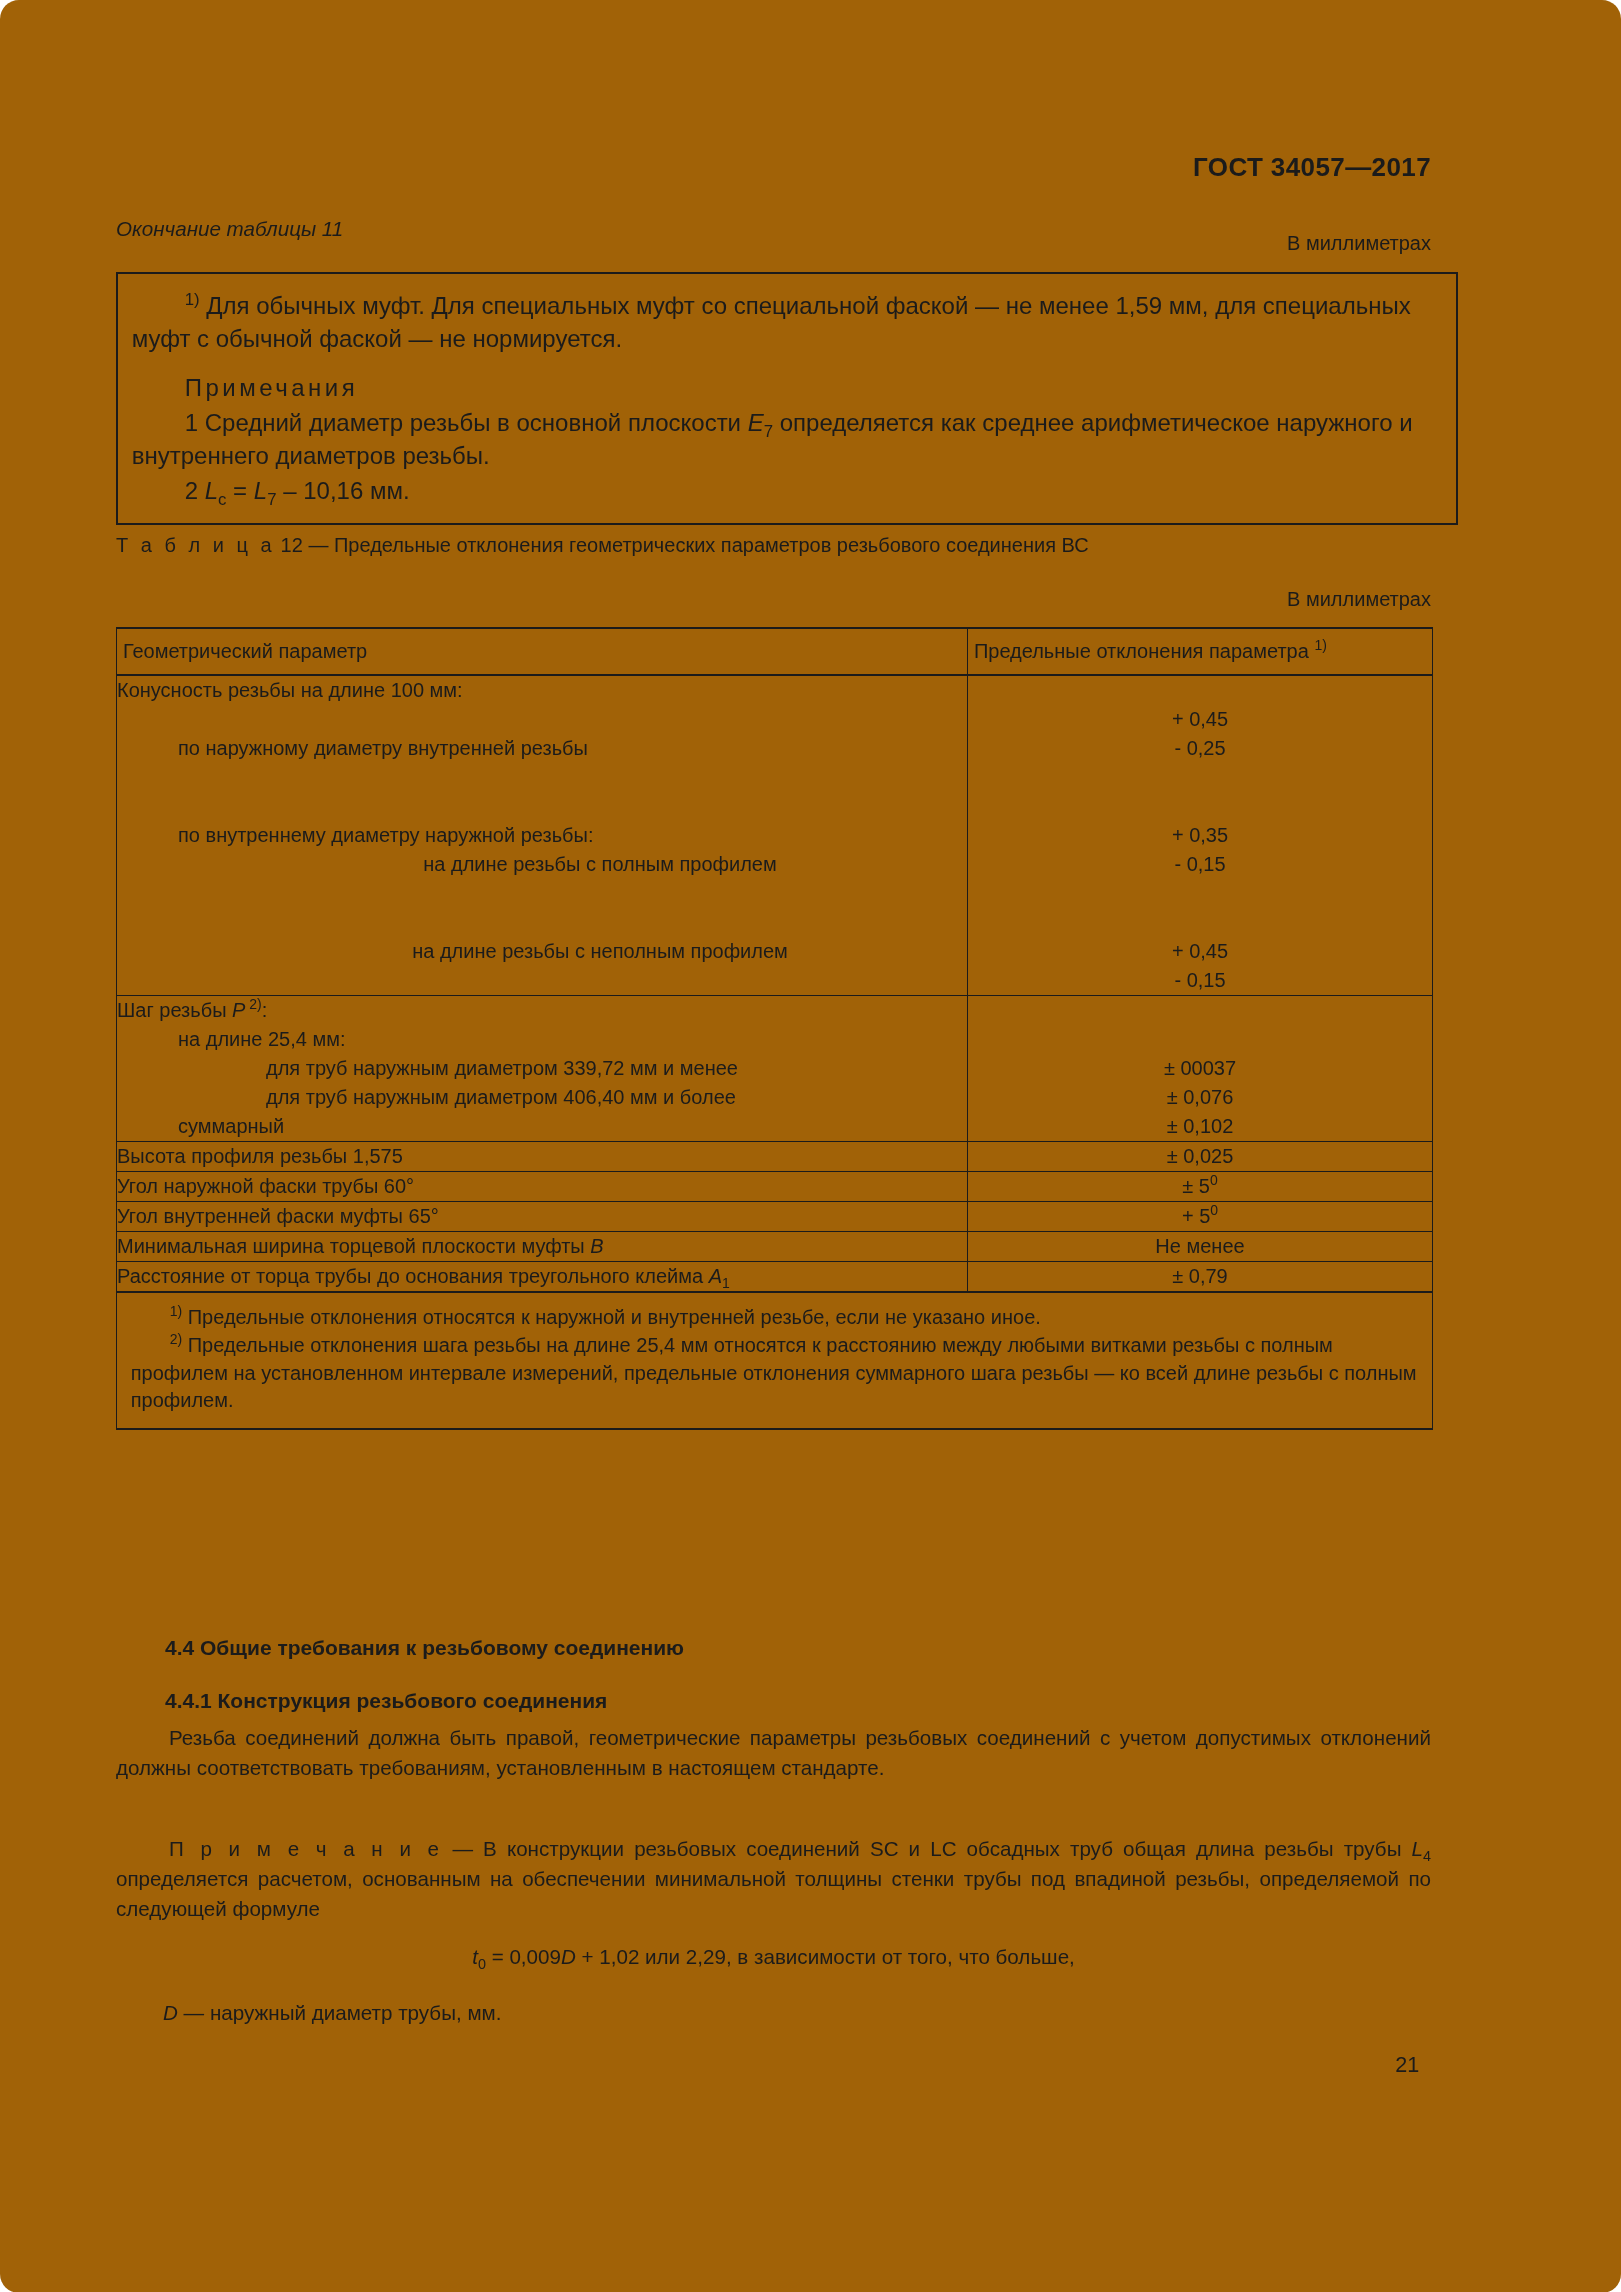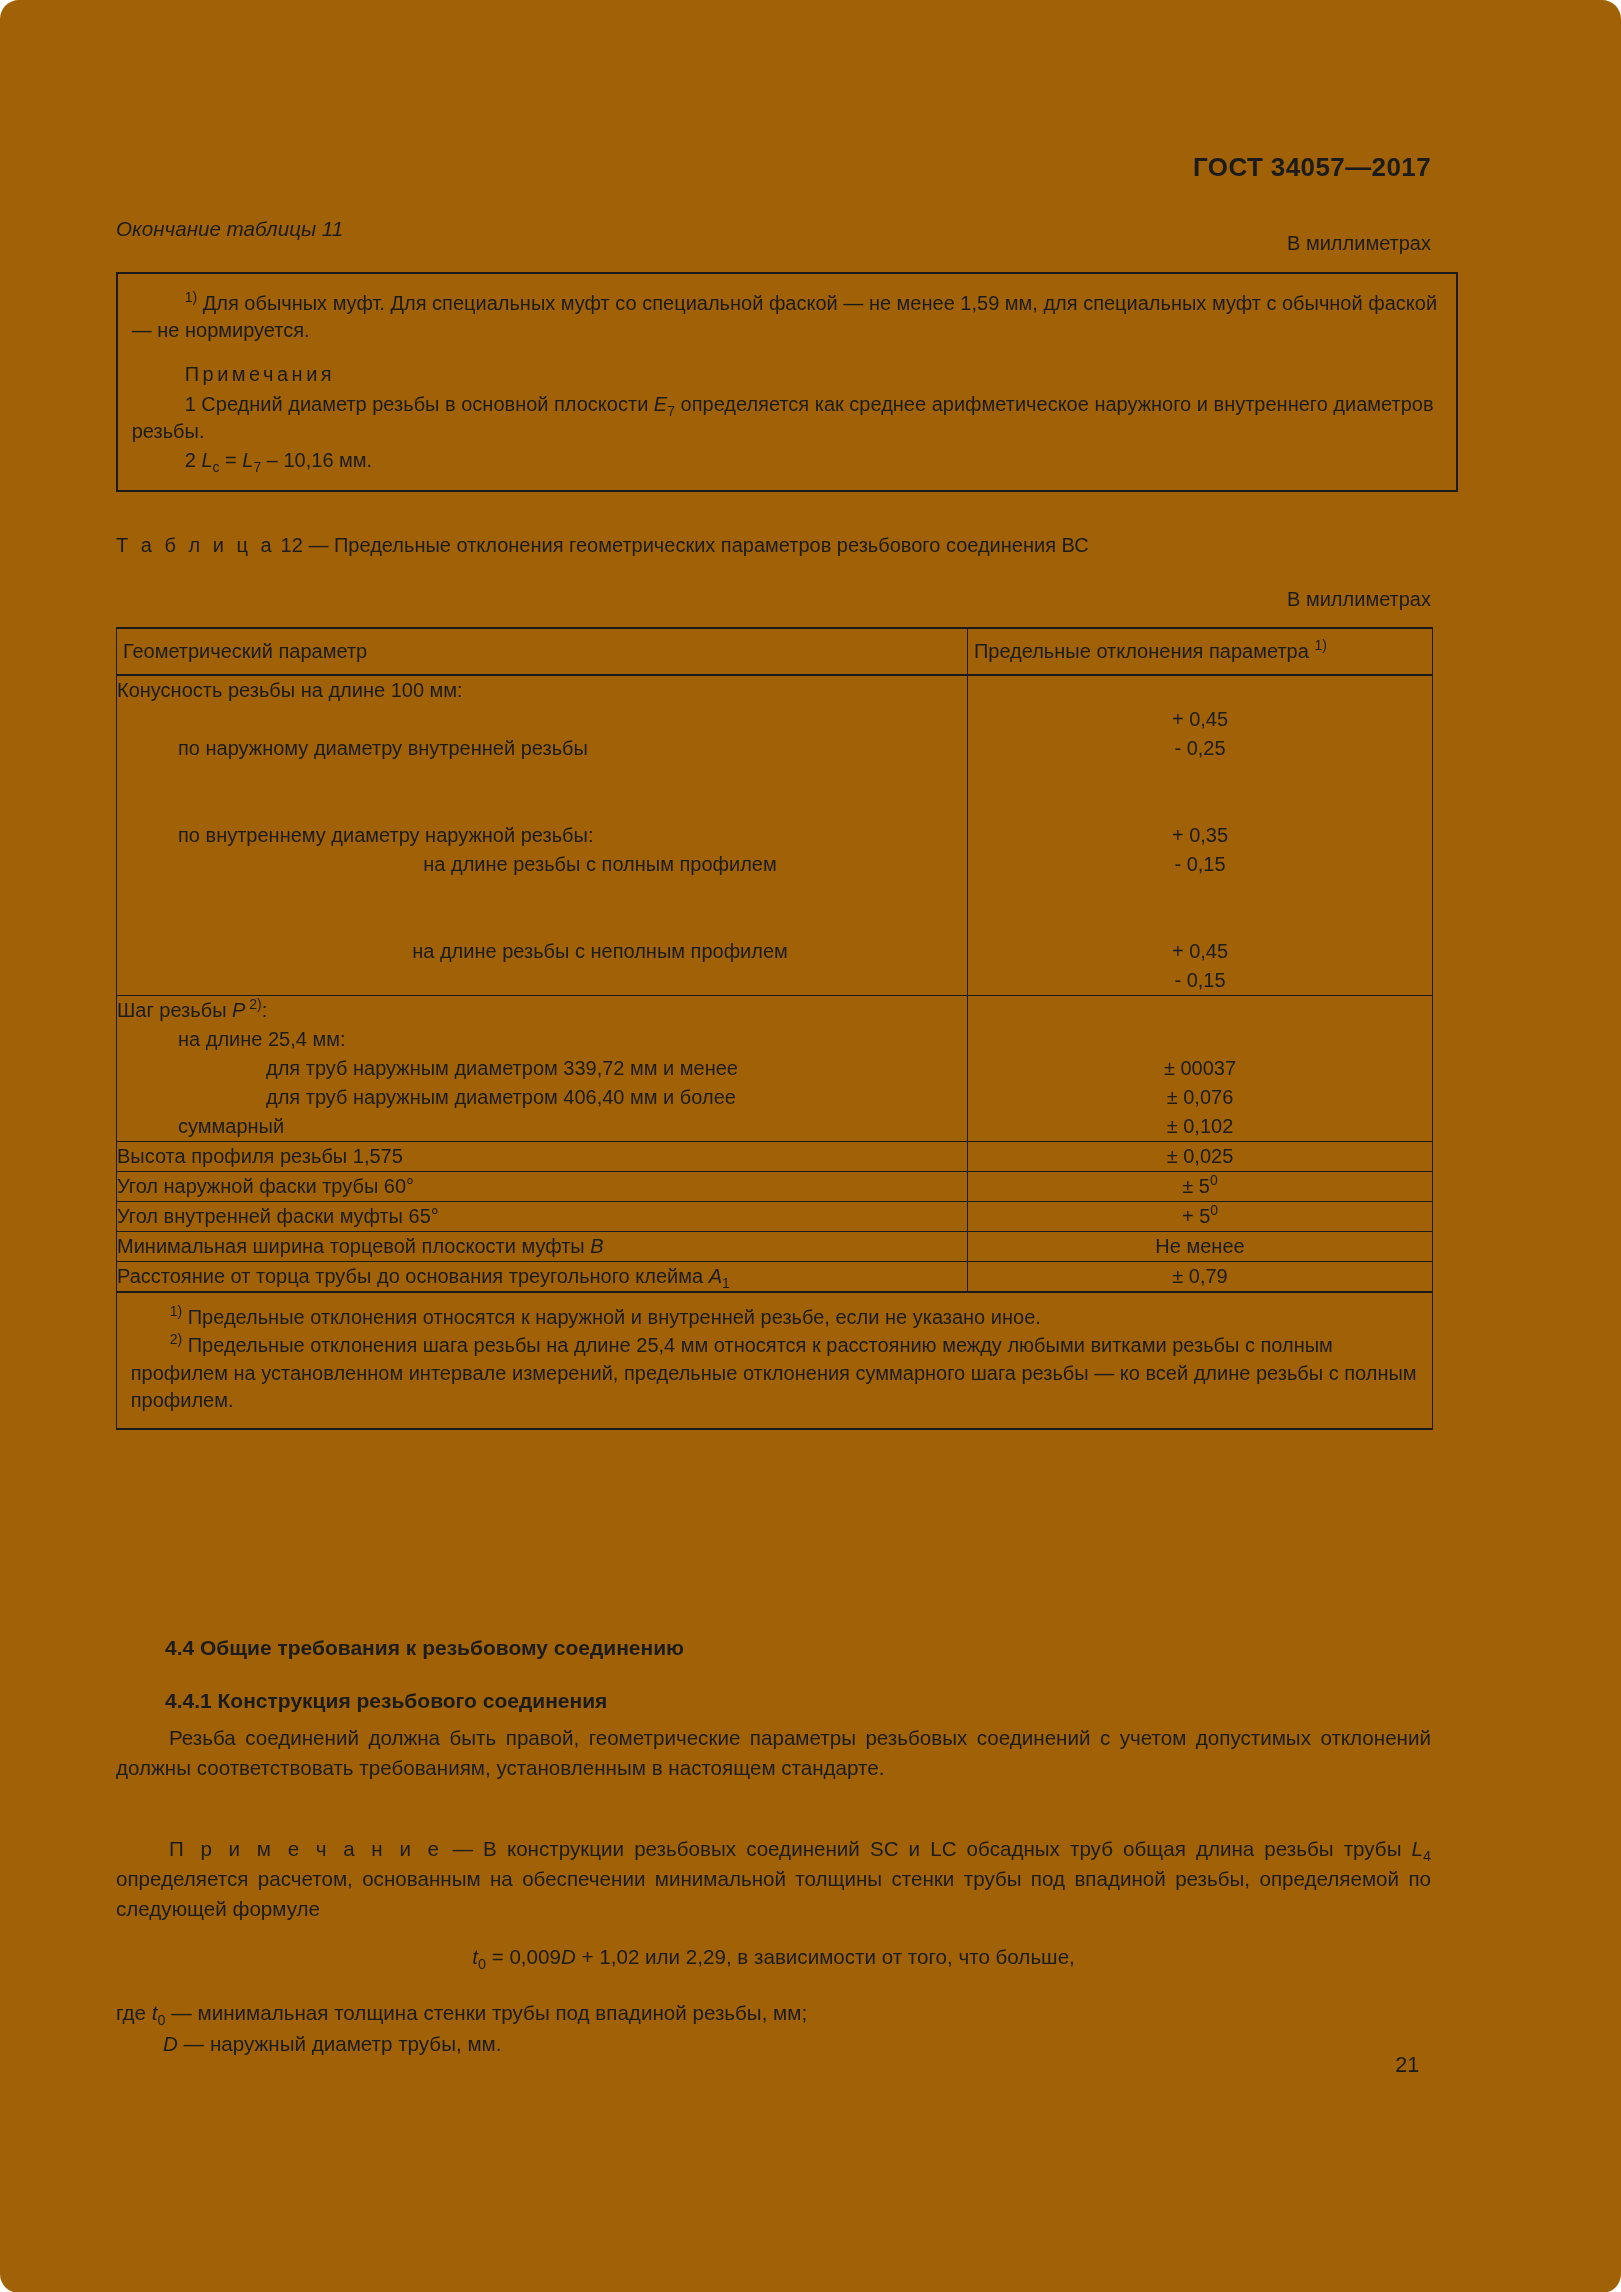--- a/index.html
+++ b/index.html
@@ -54,21 +54,21 @@
 
   
   .note-box {
     position: absolute;
     left: 0;
     top: 272px;
     width: 1342px;
     box-sizing: border-box;
     border: 2.4px solid #1b1b1b;
     padding: 15.7px 13.7px 15.7px 13.7px;
-    font-size: 20px;
+    font-size: 24px;
     line-height: 1.37;
   }
   .note-box p { margin: 0; }
   .note-box .ind { text-indent: 53px; }
   .note-box .spaced {
     letter-spacing: 3.5px;
     margin-top: 16.7px;
   }
   .note-box .n-item { margin-top: 2px; }
   sup, .sup {
@@ -311,21 +311,20 @@
     <div class="sec-h sec-h-44">4.4  Общие требования к резьбовому соединению</div>
     <div class="sec-h sec-h-441">4.4.1  Конструкция резьбового соединения</div>
 
     <div class="para p-body"><span class="first">Резьба соединений должна быть правой, геометрические параметры резьбовых соединений с учетом допустимых отклонений должны соответствовать требованиям, установленным в настоящем стандарте.</span></div>
 
     <div class="para p-note"><span class="first spaced">П р и м е ч а н и е</span><span>  — В конструкции резьбовых соединений SC и LC обсадных труб общая длина резьбы трубы </span><i class="var">L</i><sub>4</sub><span> определяется расчетом, основанным на обеспечении минимальной толщины стенки трубы под впадиной резьбы, определяемой по следующей формуле</span></div>
 
     <div class="formula"><i class="var">t</i><sub>0</sub><span> = 0,009</span><i class="var">D</i><span> + 1,02 или 2,29, в зависимости от того, что больше,</span></div>
 
     <div class="where">
-      <div class="l1"><span>где </span><i class="var">t</i><sub>0</sub><span> — минимальная толщина стенки трубы под впадиной резьбы, мм;</span></div>
       <div class="l2"><i class="var">D</i><span> — наружный диаметр трубы, мм.</span></div>
     </div>
 
     <div class="page-no">21</div>
 
   </div>
 </div>
 
 
 </body></html>

